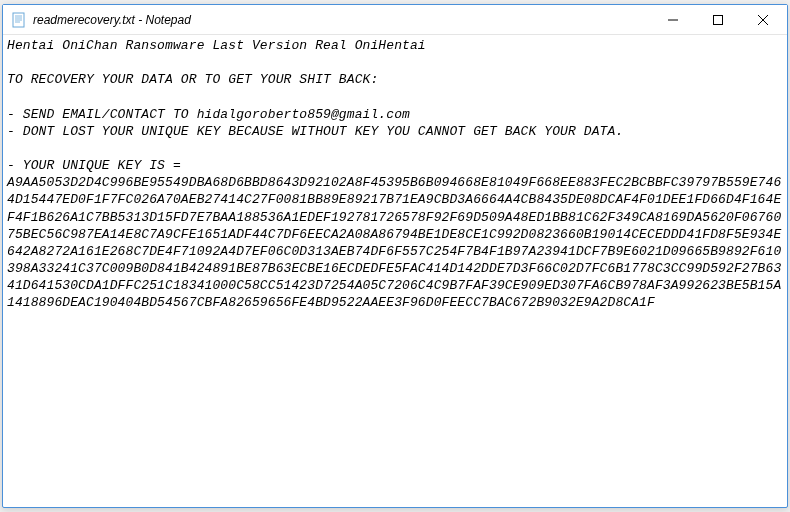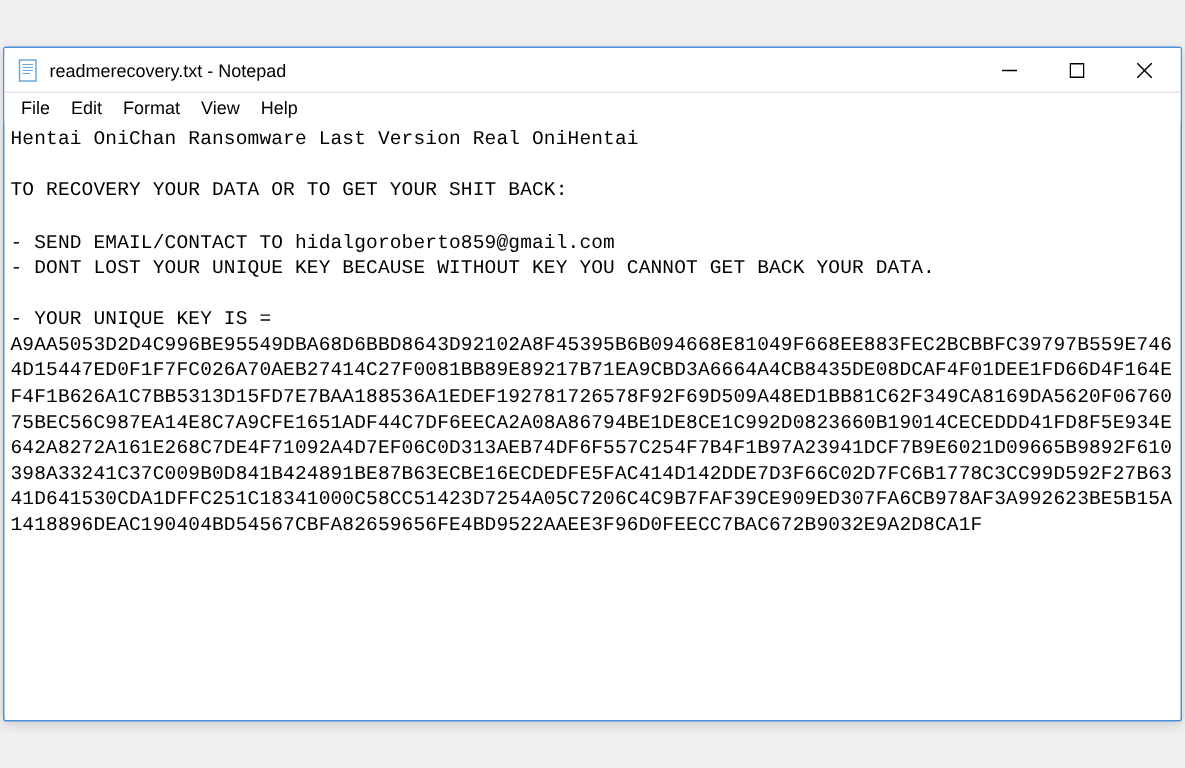--- a/index.html
+++ b/index.html
@@ -11,27 +11,28 @@
       font-family: 'Segoe UI', Tahoma, sans-serif;
       background: #f0f0f0;
       display: flex;
       justify-content: center;
       align-items: center;
       height: 512px;
       width: 790px;
     }
     .window {
       width: 786px;
-      height: 450px;
+      height: 504px;
       background: #ffffff;
       border: 1px solid #4a90d9;
       border-radius: 2px;
       display: flex;
       flex-direction: column;
       box-shadow: 0 2px 8px rgba(0,0,0,0.15);
+      font-style: italic;
     }
     .titlebar {
       height: 30px;
       background: #ffffff;
       border-bottom: 1px solid #e5e5e5;
       display: flex;
       align-items: center;
       padding: 0 2px 0 8px;
     }
     .titlebar-icon {
@@ -116,27 +117,20 @@
       </button>
       <button class="win-btn close">
         <svg width="10" height="10" viewBox="0 0 10 10">
             <line x1="0" y1="0" x2="10" y2="10" stroke="#000" stroke-width="1"></line>
             <line x1="10" y1="0" x2="0" y2="10" stroke="#000" stroke-width="1"></line>
           </svg>
       </button>
     </div>
   </div>
 
-  <div class="menubar">
-    <span class="menu-item">File</span>
-    <span class="menu-item">Edit</span>
-    <span class="menu-item">Format</span>
-    <span class="menu-item">View</span>
-    <span class="menu-item">Help</span>
-  </div>
 
   <div class="content"><span>Hentai OniChan Ransomware Last Version Real OniHentai</span>
 <span></span>
 <span>TO RECOVERY YOUR DATA OR TO GET YOUR SHIT BACK:</span>
 <span></span>
 <span>- SEND EMAIL/CONTACT TO hidalgoroberto859@gmail.com</span>
 <span>- DONT LOST YOUR UNIQUE KEY BECAUSE WITHOUT KEY YOU CANNOT GET BACK YOUR DATA.</span>
 <span></span>
 <span>- YOUR UNIQUE KEY IS =</span>
 <span>A9AA5053D2D4C996BE95549DBA68D6BBD8643D92102A8F45395B6B094668E81049F668EE883FEC2BCBBFC39797B559E7464D15447ED0F1F7FC026A70AEB27414C27F0081BB89E89217B71EA9CBD3A6664A4CB8435DE08DCAF4F01DEE1FD66D4F164EF4F1B626A1C7BB5313D15FD7E7BAA188536A1EDEF192781726578F92F69D509A48ED1BB81C62F349CA8169DA5620F0676075BEC56C987EA14E8C7A9CFE1651ADF44C7DF6EECA2A08A86794BE1DE8CE1C992D0823660B19014CECEDDD41FD8F5E934E642A8272A161E268C7DE4F71092A4D7EF06C0D313AEB74DF6F557C254F7B4F1B97A23941DCF7B9E6021D09665B9892F610398A33241C37C009B0D841B424891BE87B63ECBE16ECDEDFE5FAC414D142DDE7D3F66C02D7FC6B1778C3CC99D592F27B6341D641530CDA1DFFC251C18341000C58CC51423D7254A05C7206C4C9B7FAF39CE909ED307FA6CB978AF3A992623BE5B15A1418896DEAC190404BD54567CBFA82659656FE4BD9522AAEE3F96D0FEECC7BAC672B9032E9A2D8CA1F</span></div>

